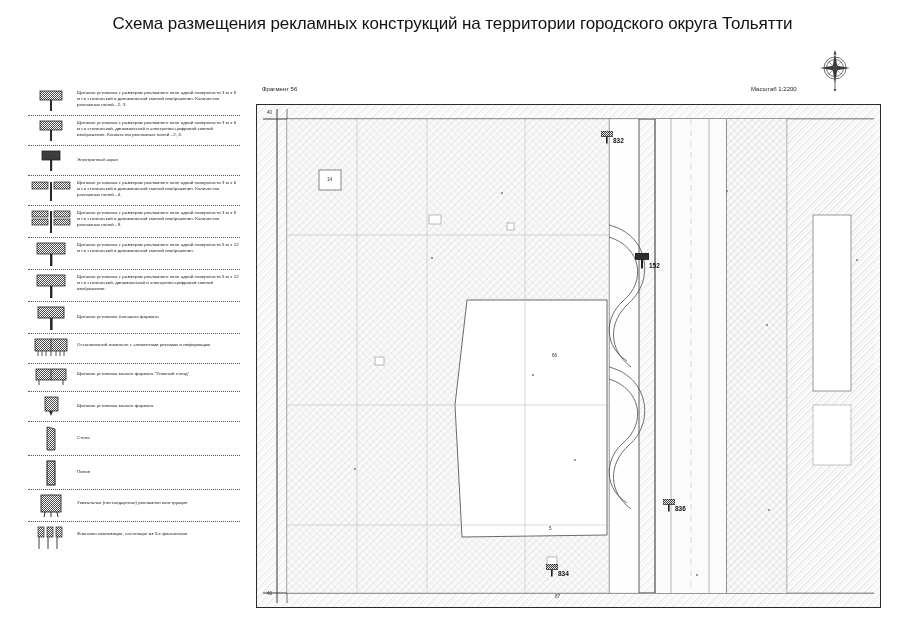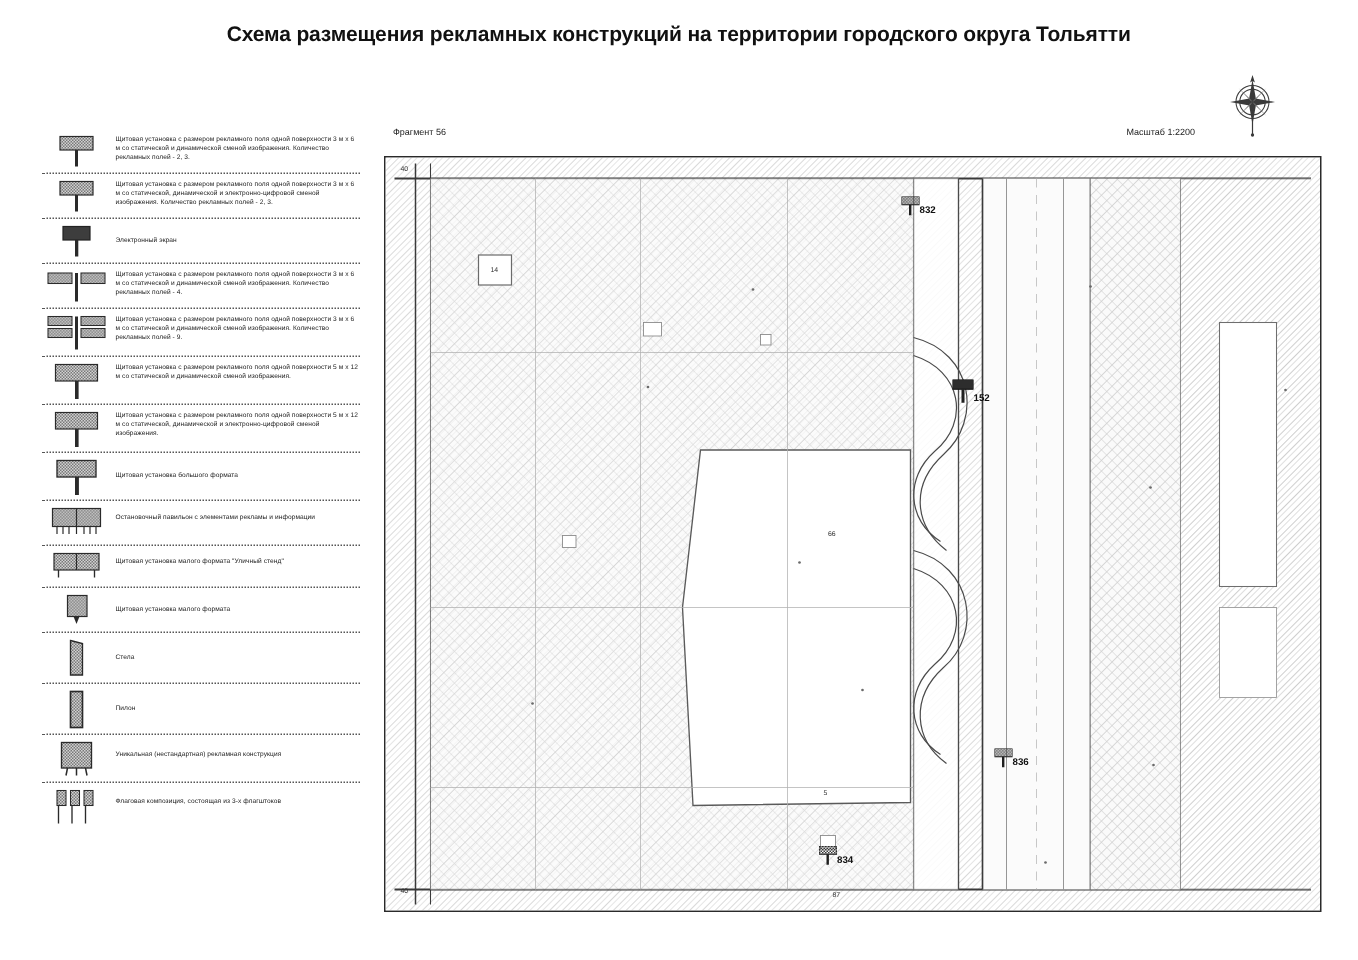--- a/index.html
+++ b/index.html
@@ -16,22 +16,22 @@
     overflow: hidden;
   }
 
   
   .page-title {
     position: absolute;
     top: 14px;
     left: 0;
     width: 905px;
     text-align: center;
-    font-size: 14px;
-    font-weight: bold;
+    font-size: 17px;
+    font-weight: normal;
     letter-spacing: -0.1px;
     color: #111;
   }
 
   
   .compass {
     position: absolute;
     left: 812px;
     top: 48px;
     width: 46px;

